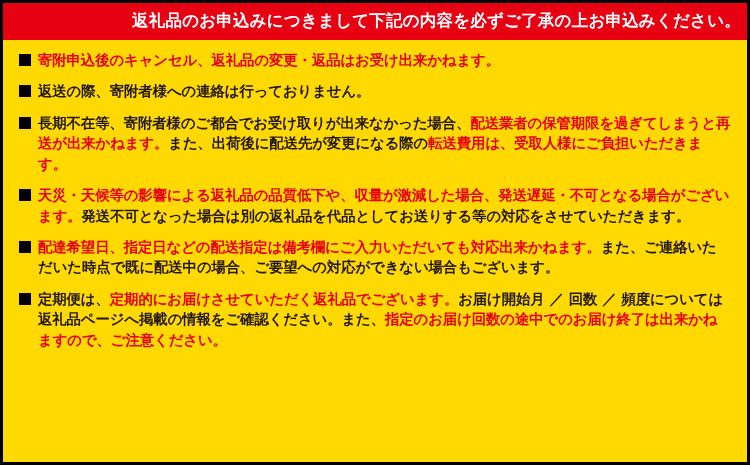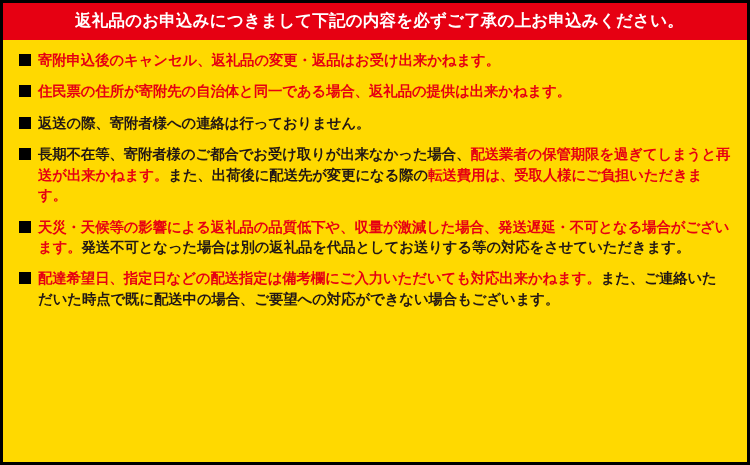--- a/index.html
+++ b/index.html
@@ -18,21 +18,21 @@
     height: 465px;
     box-sizing: border-box;
     background: #ffd900;
     border: 3px solid #000000;
     display: flex;
     flex-direction: column;
   }
   #notice-header {
     background: #e60012;
     color: #ffffff;
-    text-align: center;
+    text-align: right;
     font-size: 16.5px;
     font-weight: bold;
     letter-spacing: 0.2px;
     padding: 8px 6px 9px 15px;
     line-height: 1.2;
     flex: 0 0 auto;
   }
   #notice-body {
     flex: 1 1 auto;
     padding: 10px 16px 12px 16px;
@@ -74,33 +74,33 @@
     <span>返礼品のお申込みにつきまして下記の内容を必ずご了承の上お申込みください。</span>
   </div>
 
   <div id="notice-body">
       <div class="notice-item">
         <span class="bullet-square"></span>
         <div class="notice-text"><span class="hl">寄附申込後のキャンセル、返礼品の変更・返品はお受け出来かねます。</span></div>
       </div>
       <div class="notice-item">
         <span class="bullet-square"></span>
-        <div class="notice-text"><span class="hl">住民票の住所が寄附先の自治体と同一である場合、返礼品の提供は出来かねます。</span></div>
-      </div>
-      <div class="notice-item">
-        <span class="bullet-square"></span>
         <div class="notice-text"><span>返送の際、寄附者様への連絡は行っておりません。</span></div>
       </div>
       <div class="notice-item">
         <span class="bullet-square"></span>
         <div class="notice-text"><span>長期不在等、寄附者様のご都合でお受け取りが出来なかった場合、</span><span class="hl">配送業者の保管期限を過ぎてしまうと再送が出来かねます。</span><span>また、出荷後に配送先が変更になる際の</span><span class="hl">転送費用は、受取人様にご負担いただきます。</span></div>
       </div>
       <div class="notice-item">
         <span class="bullet-square"></span>
         <div class="notice-text"><span class="hl">天災・天候等の影響による返礼品の品質低下や、収量が激減した場合、発送遅延・不可となる場合がございます。</span><span>発送不可となった場合は別の返礼品を代品としてお送りする等の対応をさせていただきます。</span></div>
       </div>
       <div class="notice-item">
         <span class="bullet-square"></span>
         <div class="notice-text"><span class="hl">配達希望日、指定日などの配送指定は備考欄にご入力いただいても対応出来かねます。</span><span>また、ご連絡いただいた時点で既に配送中の場合、ご要望への対応ができない場合もございます。</span></div>
       </div>
+      <div class="notice-item">
+        <span class="bullet-square"></span>
+        <div class="notice-text"><span>定期便は、</span><span class="hl">定期的にお届けさせていただく返礼品でございます。</span><span>お届け開始月 ／ 回数 ／ 頻度については返礼品ページへ掲載の情報をご確認ください。また、</span><span class="hl">指定のお届け回数の途中でのお届け終了は出来かねますので、ご注意ください。</span></div>
+      </div>
     </div>
 
 </div>
 
 </body></html>

